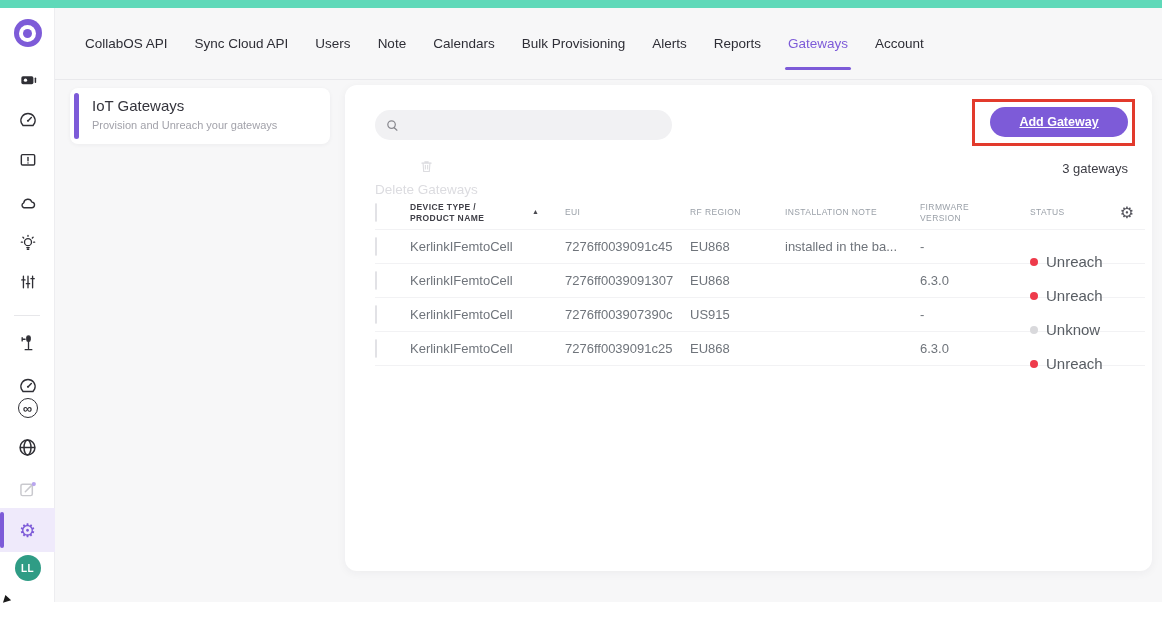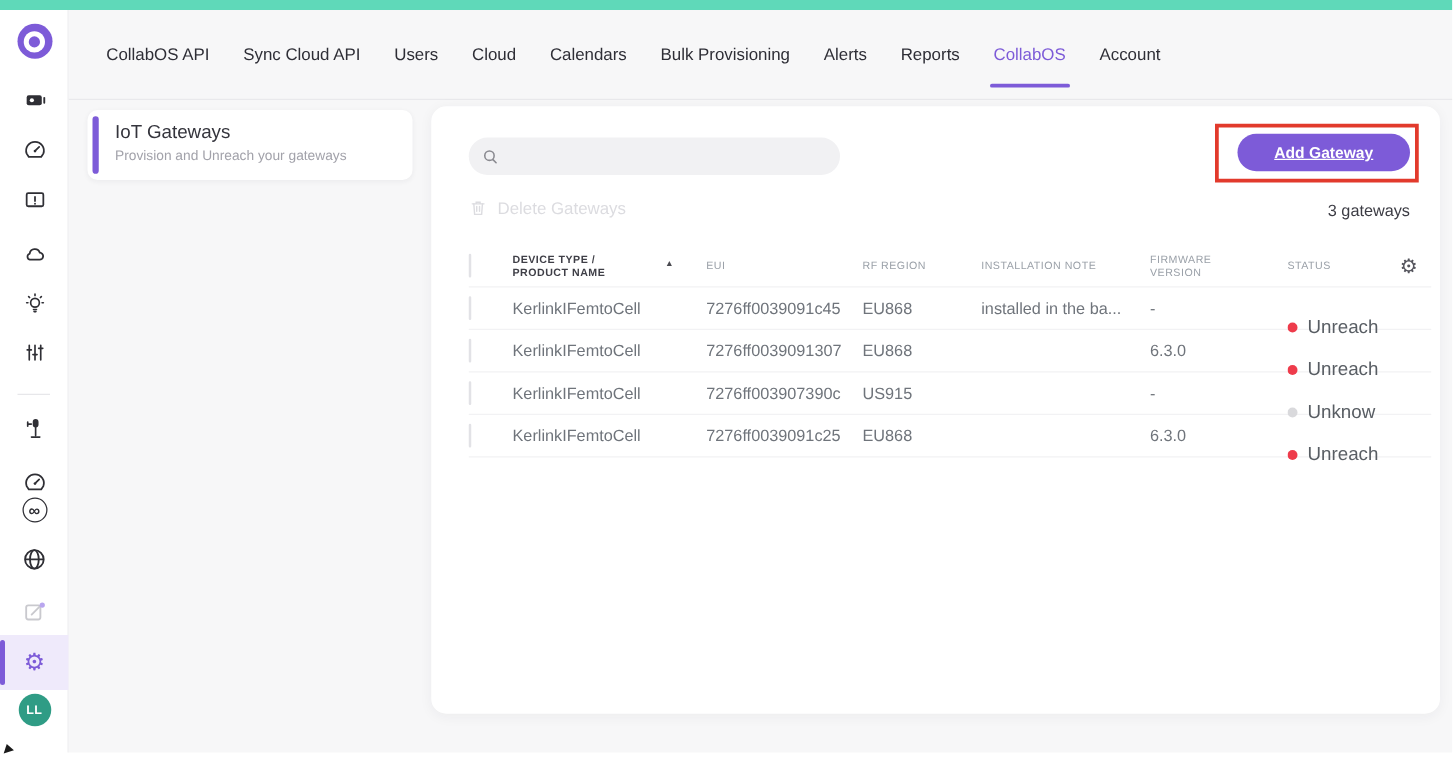--- a/index.html
+++ b/index.html
@@ -42,21 +42,21 @@
 
   
   .main-card { position:absolute; left:290px; top:77px; width:807px; height:486px; background:#ffffff; border-radius:12px; box-shadow:0 2px 10px rgba(40,40,60,.05); }
 
   .search-wrap { position:absolute; left:30px; top:25px; width:297px; height:30px; background:#f1f1f3; border-radius:15px; display:flex; align-items:center; padding-left:10px; }
   .search-input { border:none; outline:none; background:transparent; flex:1; font-size:13px; color:#555; font-family:"Liberation Sans",sans-serif; padding:0 10px 0 6px; }
 
   .annotation-rect { position:absolute; left:627px; top:14px; width:163px; height:47px; border:3px solid #e23a2c; pointer-events:none; }
   .add-btn { position:absolute; left:645px; top:22px; width:138px; height:30px; background:#7d5bd8; border:none; border-radius:15px; color:#ffffff; font-size:12.5px; font-weight:bold; font-family:"Liberation Sans",sans-serif; cursor:pointer;text-decoration:underline; }
 
-  .delete-row { position:absolute; left:30px; top:74px; display:flex; align-items:center; gap:8px; color:#dcdce0; font-size:13.5px; cursor:default; }
+  .delete-row { position:absolute; left:30px; top:74px; display:flex; align-items:center; gap:8px; color:#dcdce0; font-size:13.5px; cursor:default;flex-direction:column; }
   .count-label { position:absolute; right:24px; top:76px; font-size:13px; color:#3c3c44; }
 
   
   .table { position:absolute; left:30px; top:111px; width:770px; }
   .trow { display:grid; grid-template-columns:35px 155px 125px 95px 135px 110px 82px 30px; align-items:center; }
   .thead { height:34px; border-bottom:1px solid #f2f2f4; }
   .th { font-size:8.5px; letter-spacing:.4px; color:#9aa0a8; text-transform:uppercase; line-height:1.25; }
   .th-name { color:#3f3f47; font-weight:bold; max-width:112px; display:inline-block; vertical-align:middle; }
   .sort-arrow { font-size:7px; color:#4a4a50; margin-left:10px; vertical-align:middle; cursor:pointer; }
   .th-gear { font-size:16px; color:#55555d; cursor:pointer; text-align:center; }
@@ -177,26 +177,26 @@
       <div class="avatar">LL</div>
     </div>
   </aside>
 
   <main class="content">
 
     <nav class="tabs">
       <span class="tab">CollabOS API</span>
       <span class="tab">Sync Cloud API</span>
       <span class="tab">Users</span>
-      <span class="tab">Cloud</span>
+      <span class="tab">Note</span>
       <span class="tab">Calendars</span>
       <span class="tab">Bulk Provisioning</span>
       <span class="tab">Alerts</span>
       <span class="tab">Reports</span>
-      <span class="tab active">CollabOS</span>
+      <span class="tab active">Gateways</span>
       <span class="tab">Account</span>
     </nav>
 
     <div class="left-card">
       <div class="left-accent"></div>
       <div class="left-title">IoT Gateways</div>
       <div class="left-sub">Provision and Unreach your gateways</div>
     </div>
 
     <div class="main-card">

